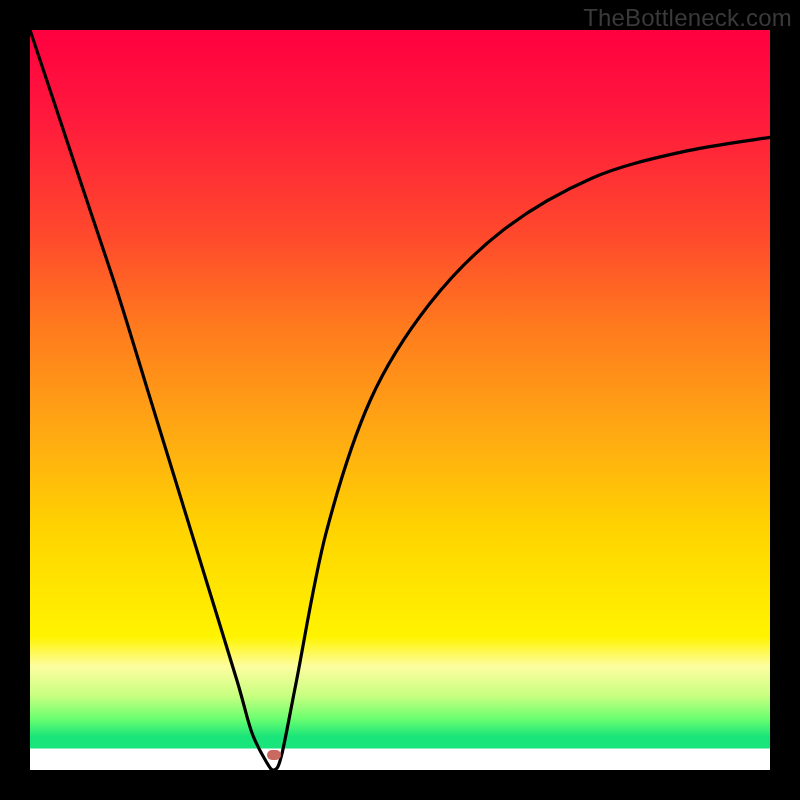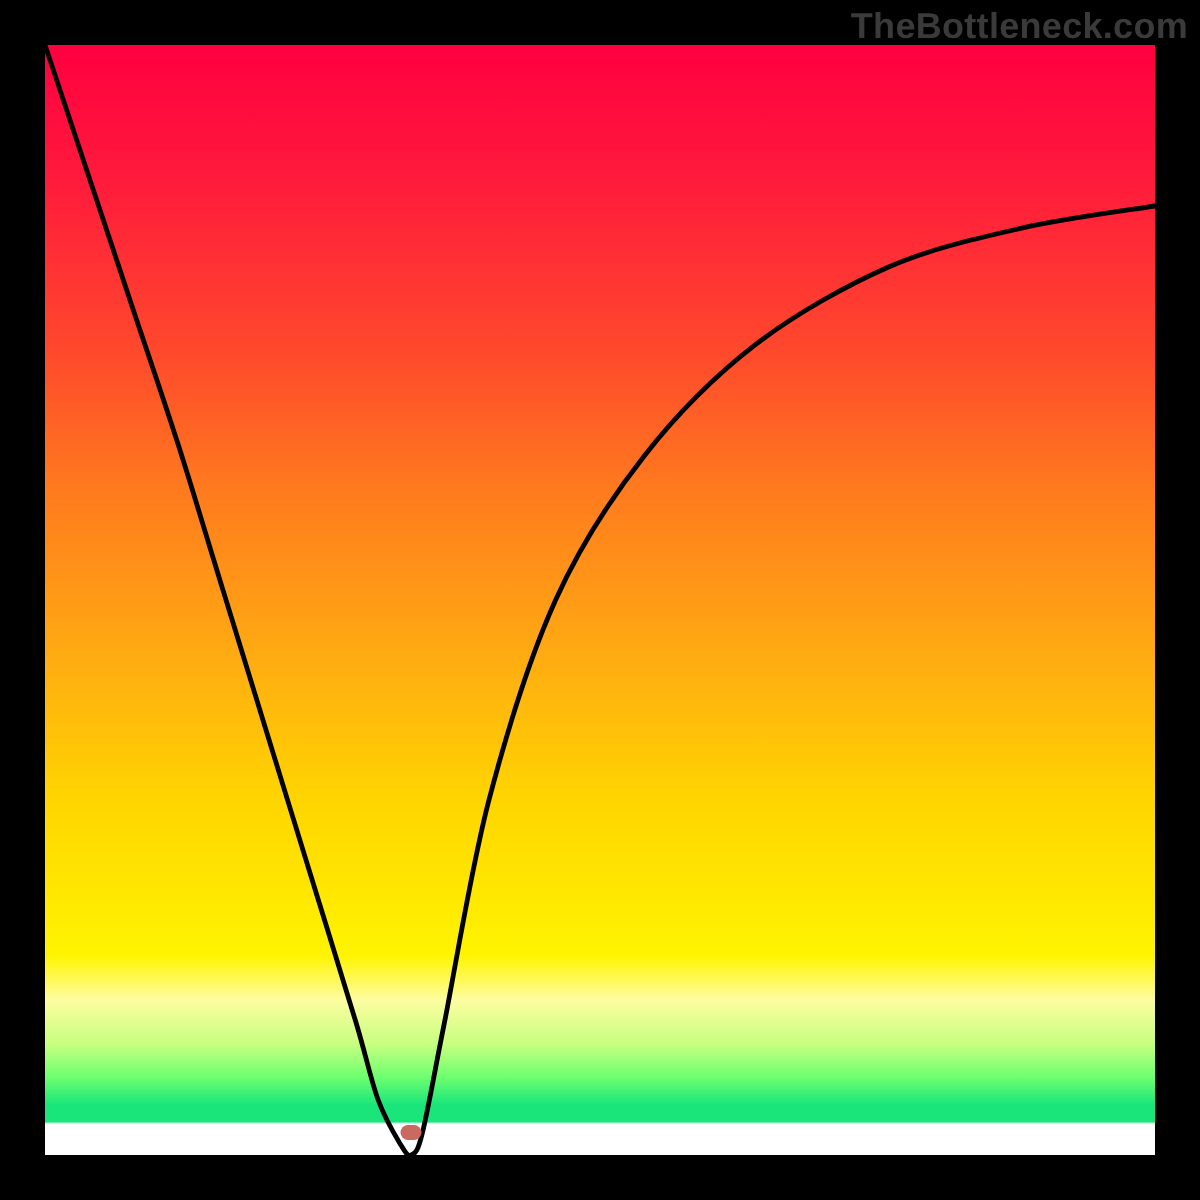--- a/index.html
+++ b/index.html
@@ -10,21 +10,21 @@
     position: relative;
     font-family: Arial, Helvetica, sans-serif;
     overflow: hidden;
   }
   .watermark {
     position: absolute;
     top: 4px;
     right: 8px;
     color: #3a3a3a;
     font-size: 24px;
-    font-weight: 700;
+    font-weight: 400;
     z-index: 5;
     letter-spacing: 0.2px;
   }
   .plot-area {
     position: absolute;
     left: 30px;
     top: 30px;
     width: 740px;
     height: 740px;
     overflow: hidden;

